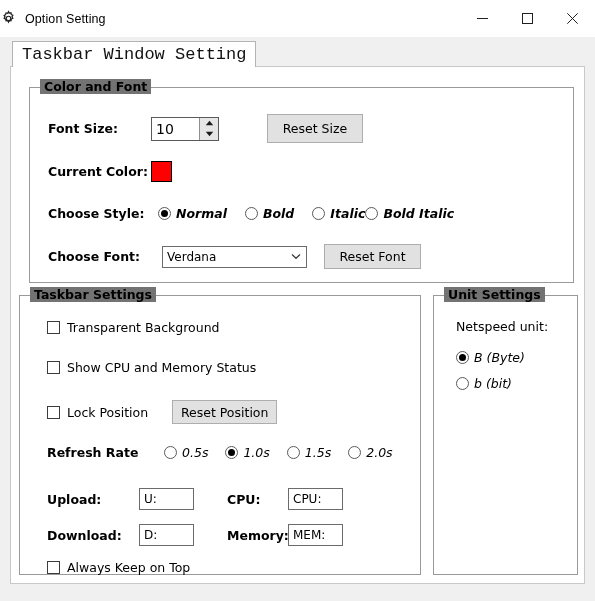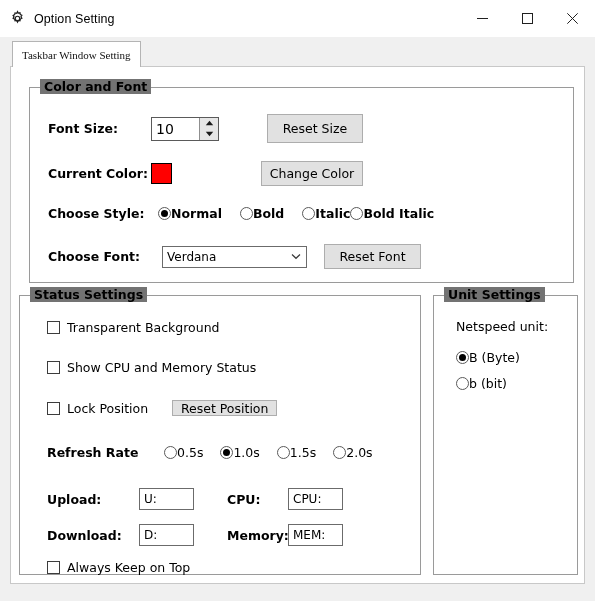--- a/index.html
+++ b/index.html
@@ -22,21 +22,21 @@
     position: absolute;
     left: 0; top: 0;
     width: 595px; height: 37px;
     background: #ffffff;
     display: flex;
     align-items: center;
   }
   .title-left {
     display: flex;
     align-items: center;
-    padding-left: 9px;
+    padding-left: 0;
     gap: 8px;
     flex: 1;
   }
   .gear-icon { width: 17px; height: 17px; display: block; }
   .title-text {
     font-family: "Liberation Sans", sans-serif;
     font-size: 12.5px;
     color: #000;
     letter-spacing: .1px;
   }
@@ -58,22 +58,22 @@
     display: flex;
     align-items: flex-end;
     z-index: 5;
   }
   .tab {
     height: 24px;
     box-sizing: border-box;
     padding: 0 9px;
     display: flex;
     align-items: center;
-    font-family: Liberation Serif, serif;
-    font-size: 11px;
+    font-family: Liberation Mono, monospace;
+    font-size: 17px;
     color: #111;
     border: 1px solid #b4b4b4;
     border-bottom: none;
     background: #efefef;
     margin-right: -1px;
     position: relative;
   }
   .tab.active {
     background: #ffffff;
     height: 26px;
@@ -186,21 +186,23 @@
   .swatch {
     width: 21px; height: 21px;
     box-sizing: border-box;
     border: 1px solid #000;
   }
 
   
   .radio-item {
     display: flex;
     align-items: center;
-    white-space: nowrap;
+    gap: 5px;
+    white-space: nowrap;
+    font-style: italic;
   }
   .radio {
     width: 13px; height: 13px;
     box-sizing: border-box;
     border: 1px solid #5a5a5a;
     border-radius: 50%;
     background: #fff;
     position: relative;
     flex: none;
   }
@@ -323,21 +325,20 @@
               </svg>
           </span>
         </span>
       </div>
       <div class="btn" style="width:96px; height:29px; margin-left:48px;">Reset Size</div>
     </div>
 
     <div class="row" style="left:18px; top:73px;">
       <span class="lbl-bold" style="width:103px;">Current Color:</span>
       <span class="swatch" id="color-swatch" style="background: rgb(255, 0, 0);"></span>
-      <div class="btn" style="width:102px; height:25px; margin-left:89px;">Change Color</div>
     </div>
 
     <div class="row" style="left:18px; top:118px;">
       <span class="lbl-bold" style="width:110px;">Choose Style:</span>
       <span class="radio-item" style="margin-right:18px;">
         <span class="radio on"></span>
         <span class="lbl-bold">Normal</span>
       </span>
       <span class="radio-item" style="margin-right:18px;">
         <span class="radio"></span>
@@ -361,38 +362,38 @@
           <svg width="10" height="7" viewBox="0 0 10 7">
               <polyline points="1,1.5 5,5.3 9,1.5" fill="none" stroke="#3a3a3a" stroke-width="1.2"></polyline>
             </svg>
         </span>
       </div>
       <div class="btn" style="width:97px; height:25px; margin-left:17px;">Reset Font</div>
     </div>
   </div>
 
   <div class="group" id="group-widget">
-    <span class="group-title">Status Settings</span>
+    <span class="group-title">Taskbar Settings</span>
 
     <span class="check-item" style="position:absolute; left:27px; top:24px;">
       <span class="checkbox"></span>
       <span class="lbl-reg">Transparent Background</span>
     </span>
 
     <span class="check-item" style="position:absolute; left:27px; top:64px;">
       <span class="checkbox"></span>
       <span class="lbl-reg">Show CPU and Memory Status</span>
     </span>
 
     <div class="row" style="left:27px; top:104px;">
       <span class="check-item" style="margin-right:24px;">
         <span class="checkbox"></span>
         <span class="lbl-reg">Lock Position</span>
       </span>
-      <div class="btn" style="width:105px; height:16px;">Reset Position</div>
+      <div class="btn" style="width:105px; height:24px;">Reset Position</div>
     </div>
 
     <div class="row" style="left:27px; top:149px;">
       <span class="lbl-bold" style="width:117px;">Refresh Rate</span>
       <span class="radio-item" style="margin-right:17px;">
         <span class="radio"></span>
         <span class="lbl-reg">0.5s</span>
       </span>
       <span class="radio-item" style="margin-right:17px;">
         <span class="radio on"></span>

